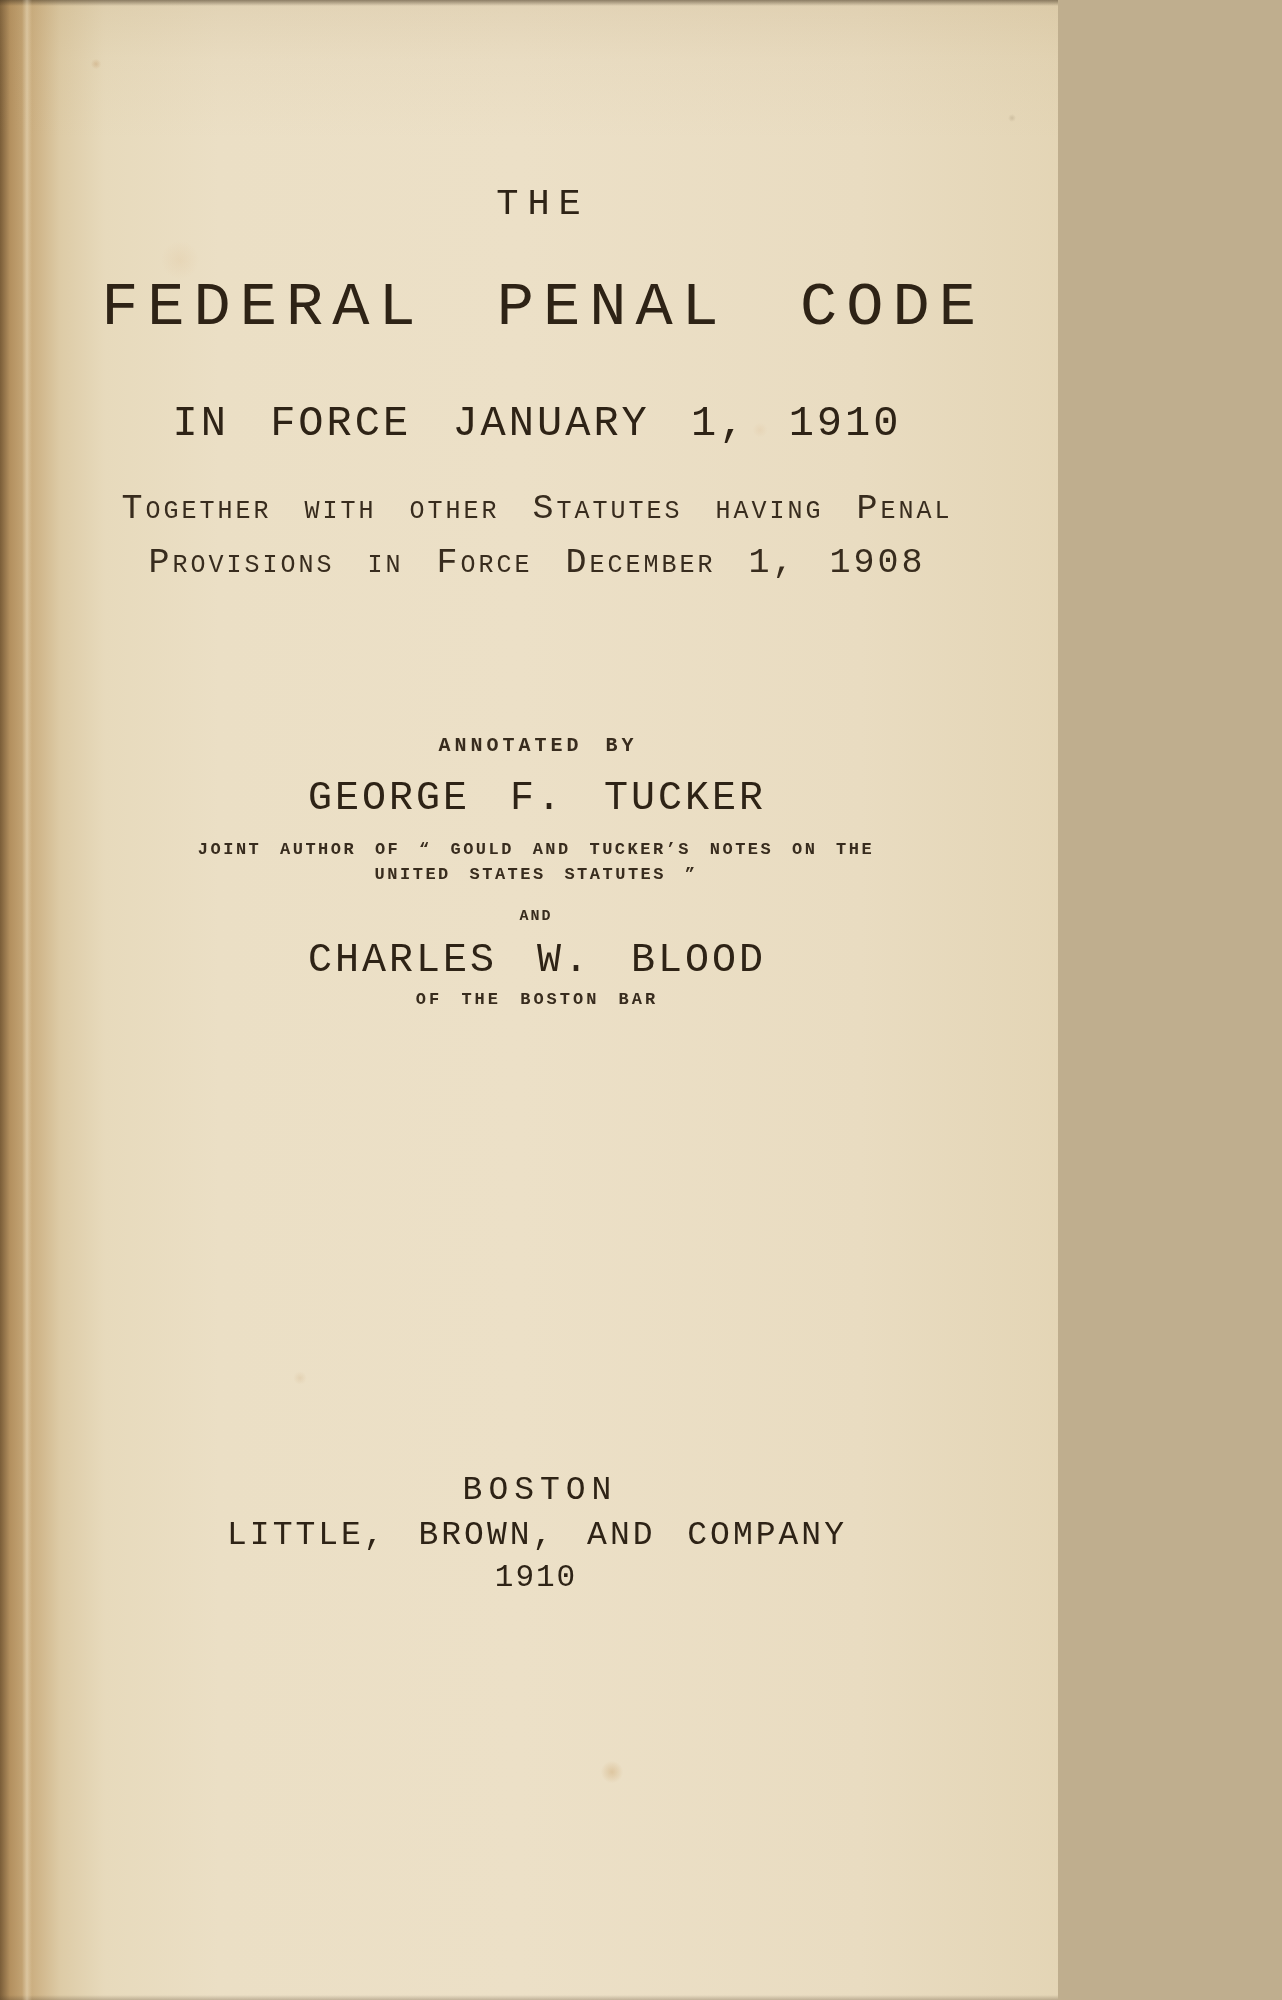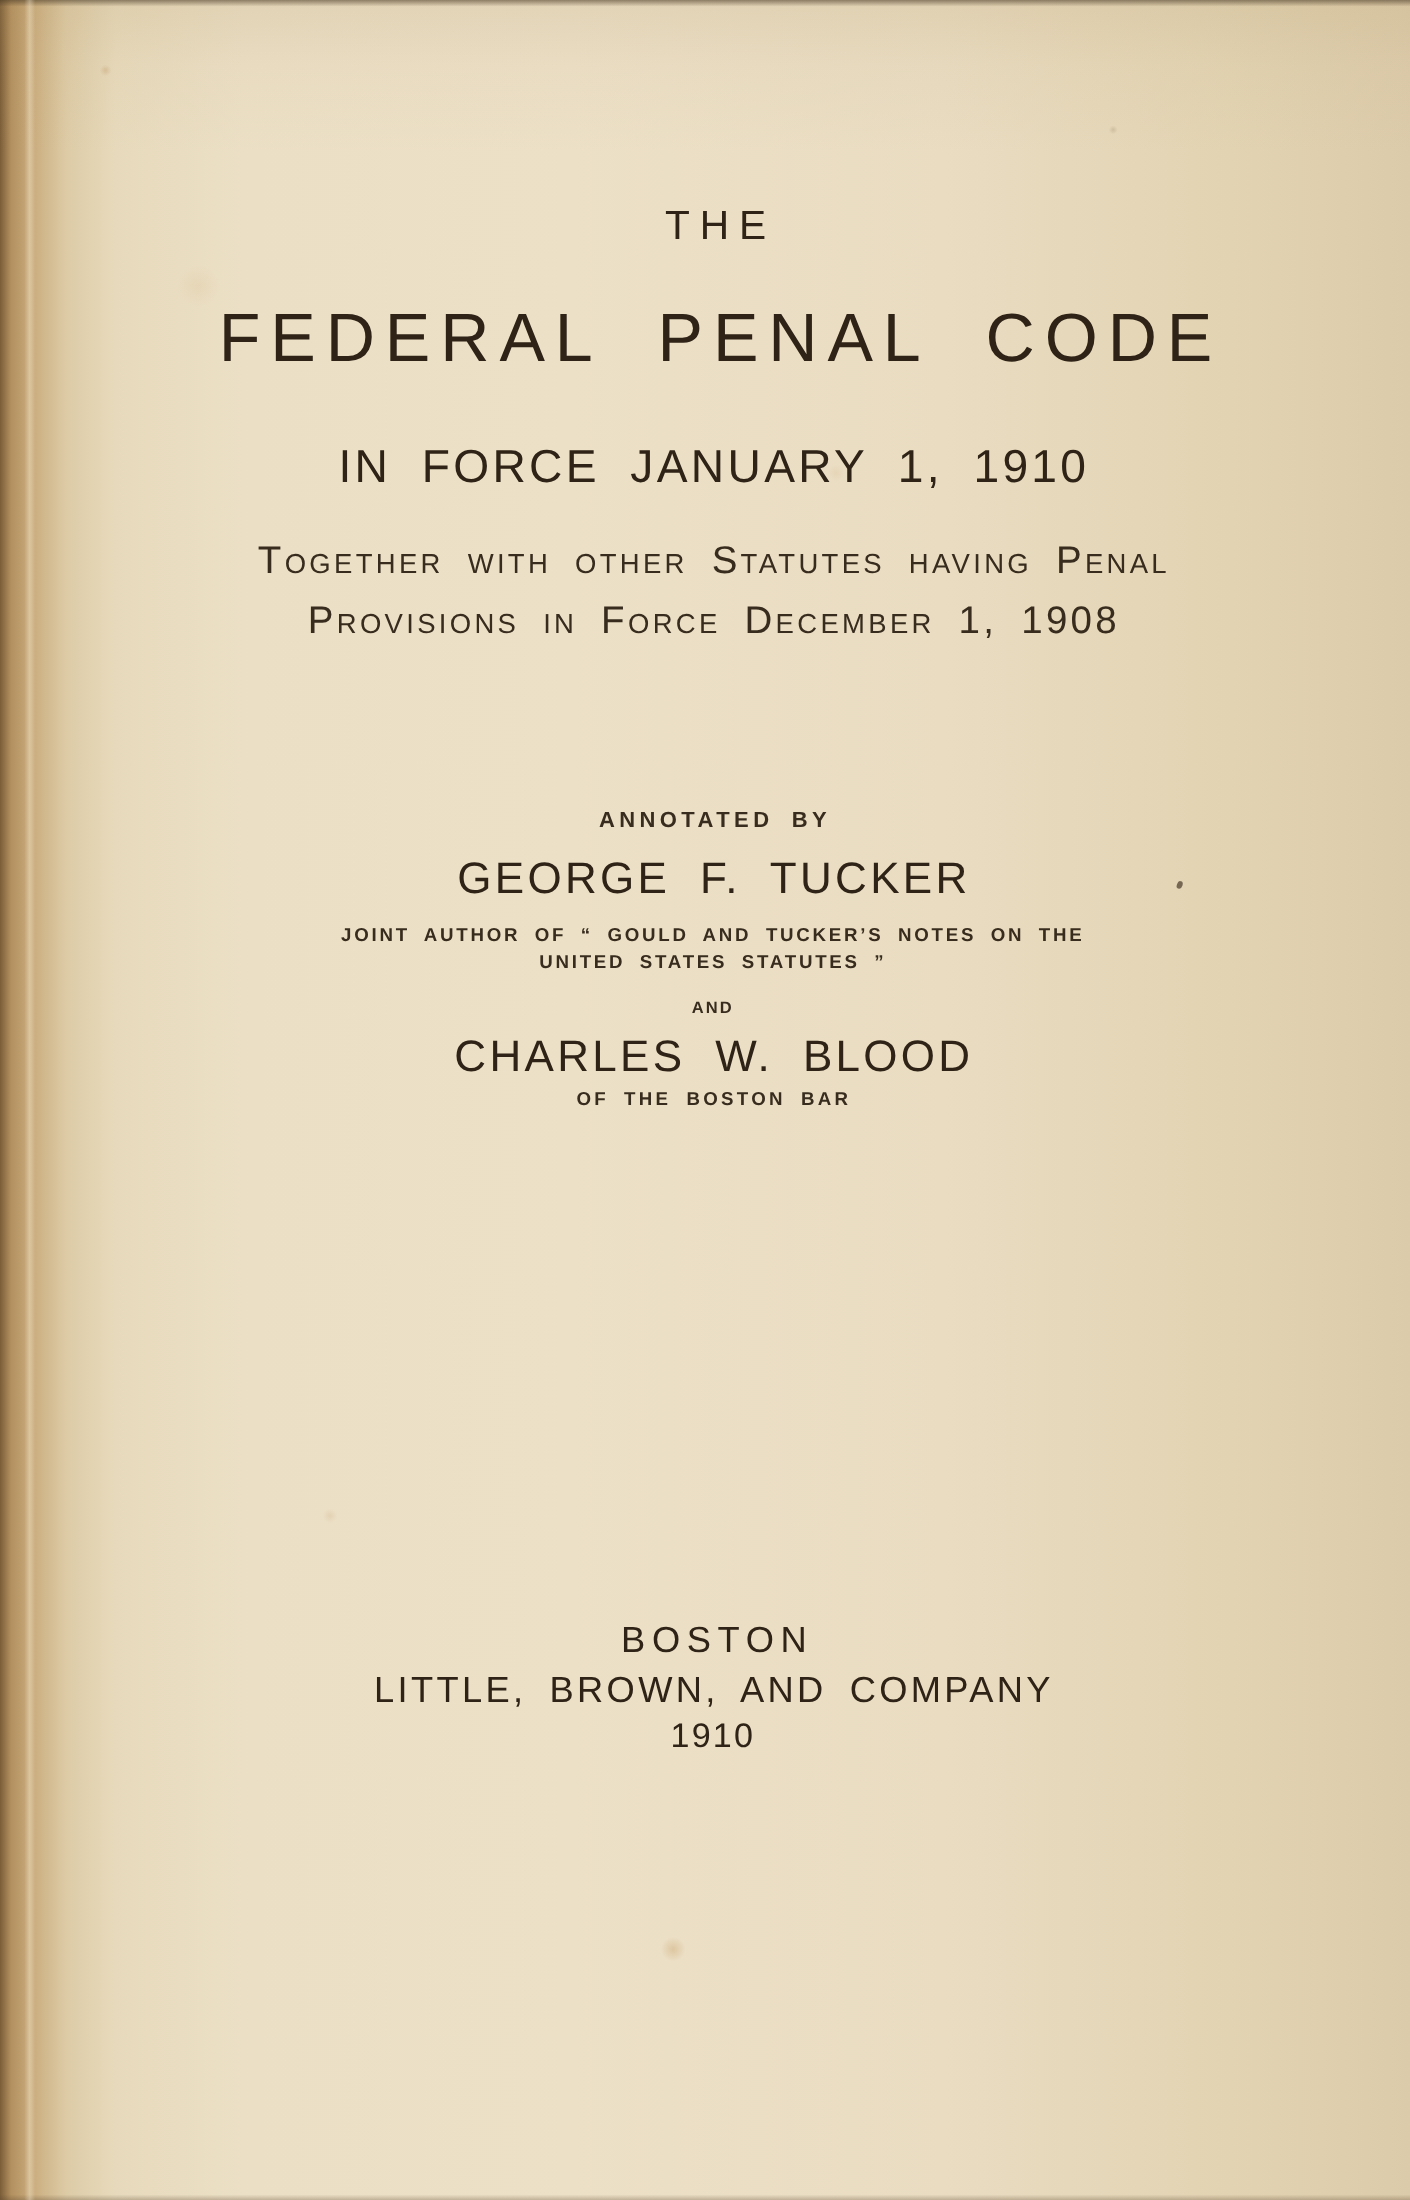--- a/index.html
+++ b/index.html
@@ -5,22 +5,22 @@
   :root{
     --paper:#ebdfc5;
     --paper-dark:#dccbaa;
     --gutter:#b3905f;
     --gutter-deep:#7a5d38;
     --ink:#382c1e;
     --ink-strong:#2e2316;
   }
   html,body{margin:0;padding:0;background:#bfae8e;}
   .scene{
-    position:relative;width:1282px;height:2000px;overflow:hidden;
-    font-family:Liberation Sans, sans-serif;
+    position:relative;width:1058px;height:2000px;overflow:hidden;
+    font-family:Liberation Mono, monospace;
     color:var(--ink);
     background:
       
       radial-gradient(circle 16px at 612px 1772px, rgba(186,134,64,.28), rgba(186,134,64,0) 70%),
       radial-gradient(circle 9px  at 300px 1378px, rgba(180,130,70,.14), rgba(180,130,70,0) 75%),
       radial-gradient(circle 7px  at 96px  64px,  rgba(170,110,50,.22), rgba(170,110,50,0) 75%),
       radial-gradient(circle 5px  at 1012px 118px, rgba(120,100,70,.20), rgba(120,100,70,0) 80%),
       radial-gradient(circle 10px at 760px 430px, rgba(200,140,80,.10), rgba(200,140,80,0) 75%),
       radial-gradient(circle 24px at 180px 260px, rgba(205,150,90,.10), rgba(205,150,90,0) 80%),
       

